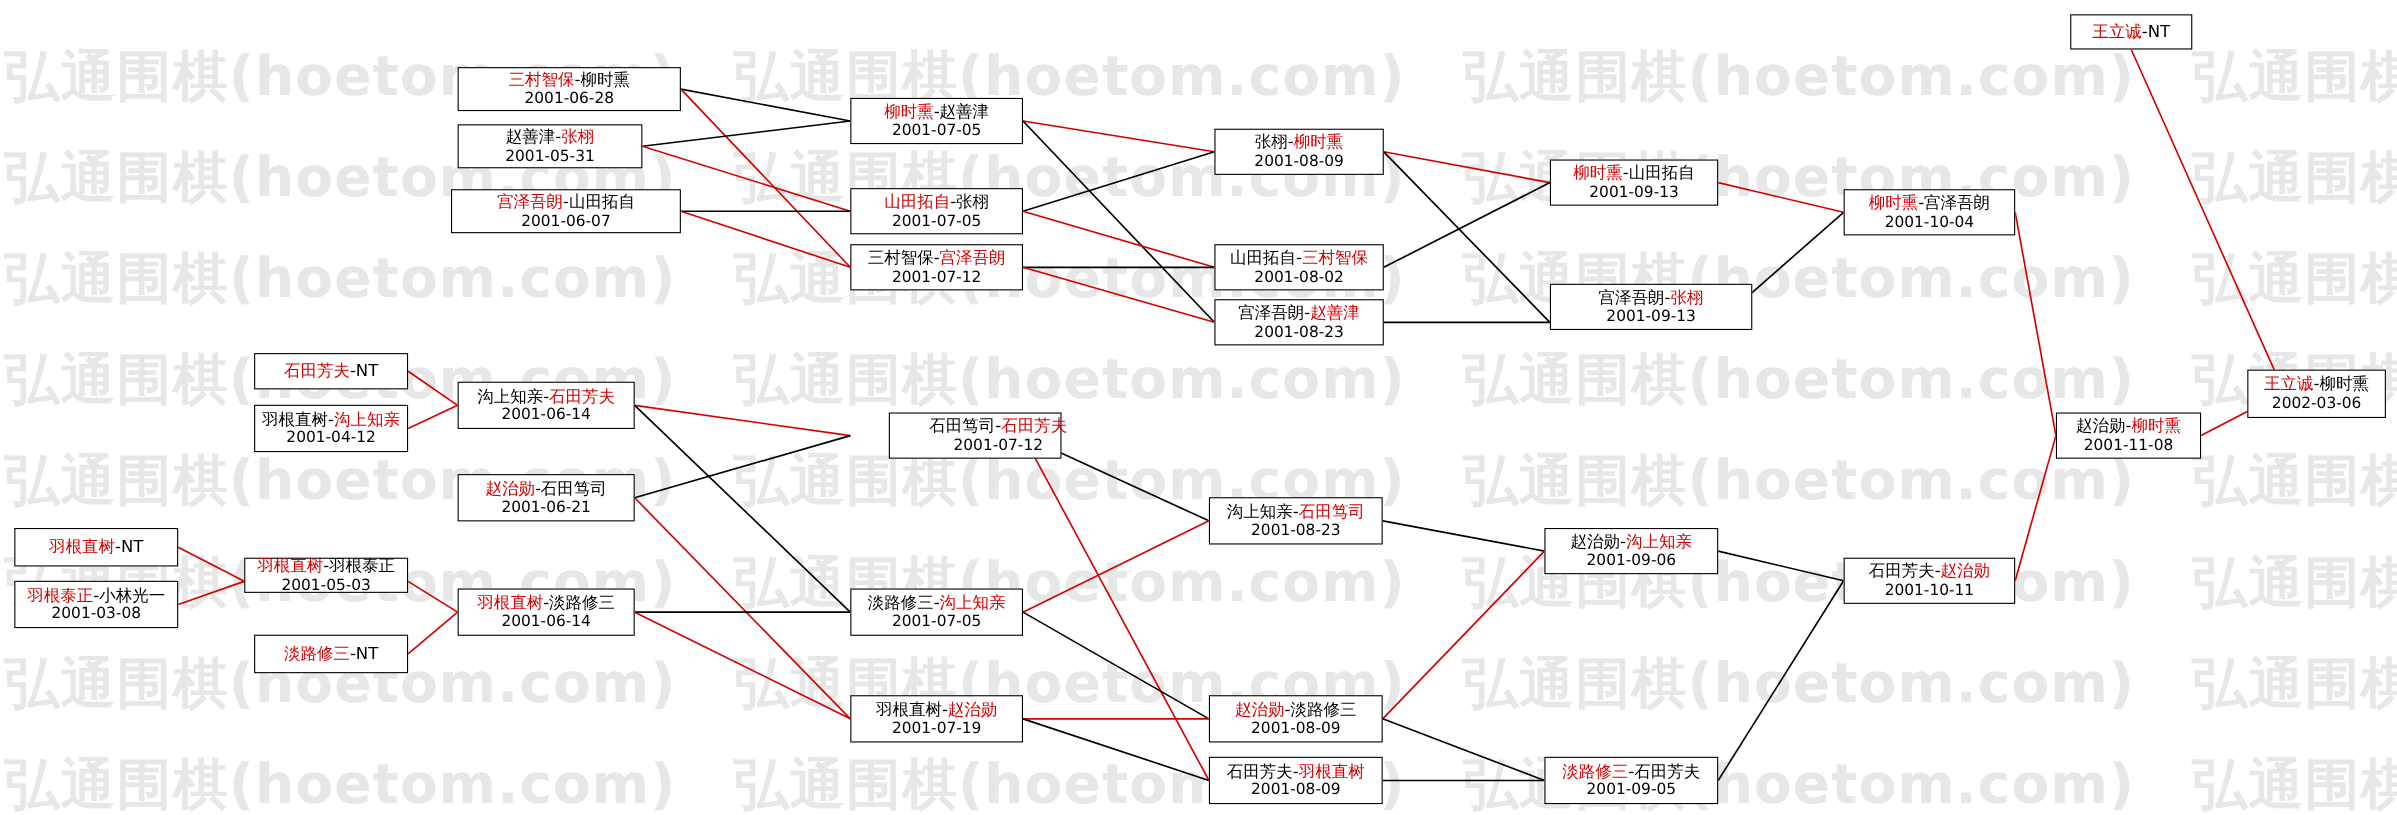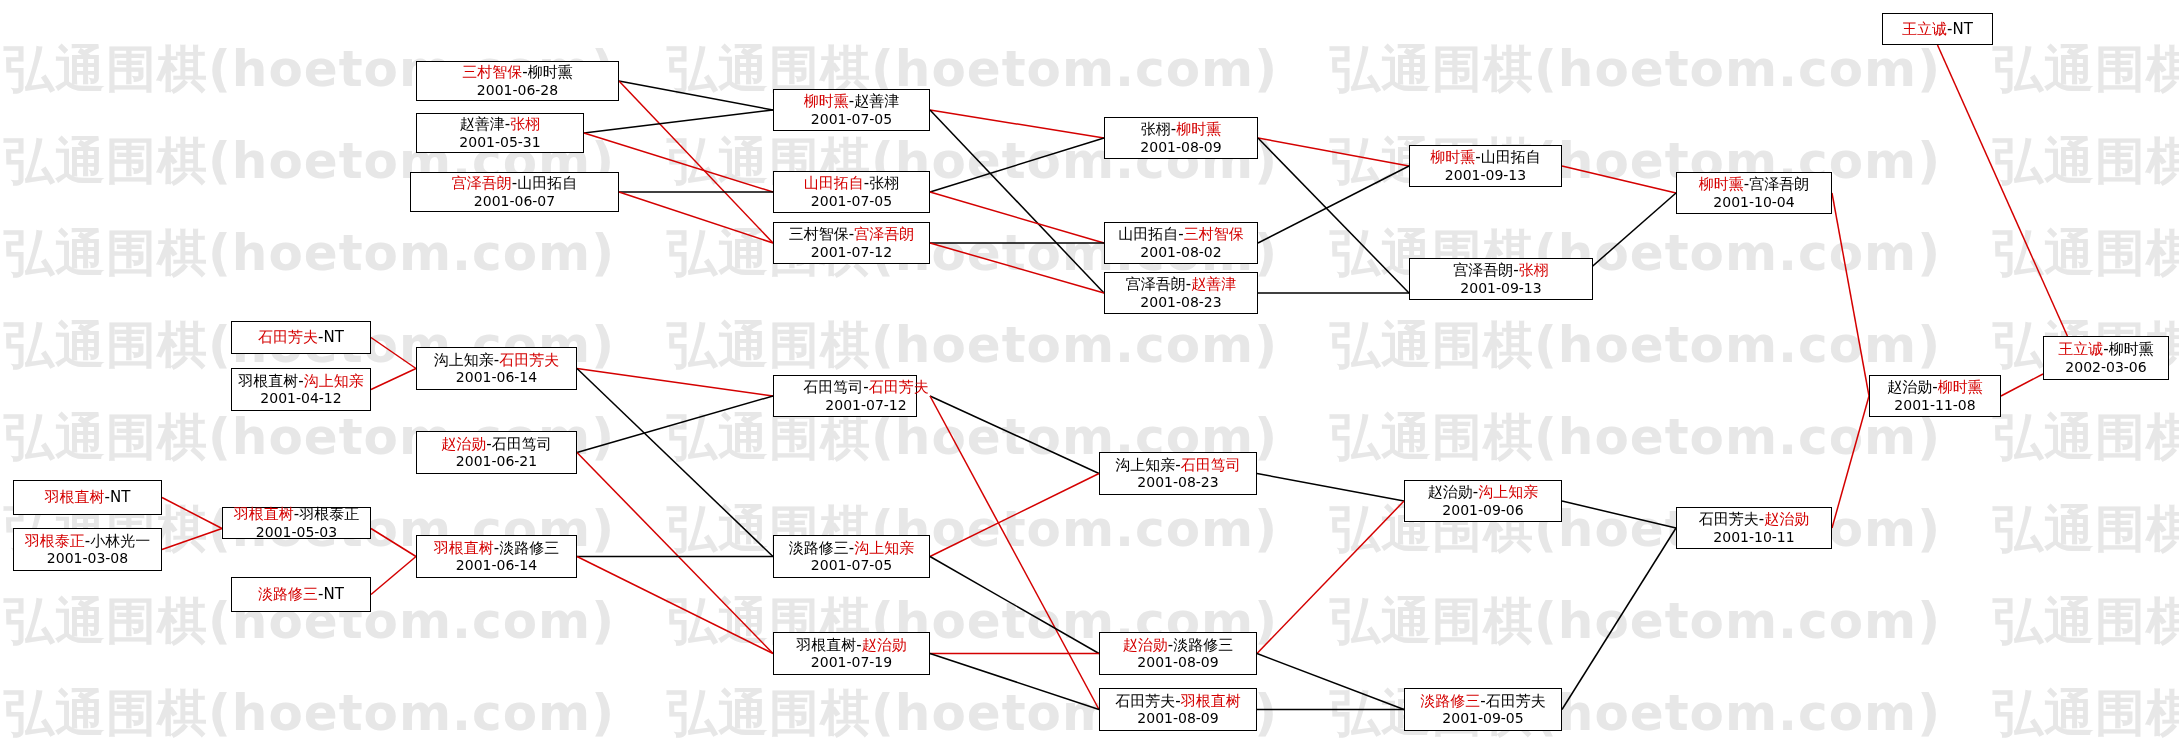--- a/index.html
+++ b/index.html
@@ -202,21 +202,21 @@
         <div class="date">2001-04-12</div>
       </div>
       <div class="match" style="left: 416px; top: 347px; width: 161px; height: 43px;">
         <div class="names"><span style="color: rgb(0, 0, 0);">沟上知亲</span><span style="color: rgb(0, 0, 0);">-</span><span style="color: rgb(212, 0, 0);">石田芳夫</span></div>
         <div class="date">2001-06-14</div>
       </div>
       <div class="match" style="left: 416px; top: 431px; width: 161px; height: 43px;">
         <div class="names"><span style="color: rgb(212, 0, 0);">赵治勋</span><span style="color: rgb(0, 0, 0);">-</span><span style="color: rgb(0, 0, 0);">石田笃司</span></div>
         <div class="date">2001-06-21</div>
       </div>
-      <div class="match" style="left: 773px; top: 375px; width: 144px; height: 42px; padding-left: 42px;">
+      <div class="match" style="left: 808px; top: 375px; width: 157px; height: 42px; padding-left: 42px;">
         <div class="names"><span style="color: rgb(0, 0, 0);">石田笃司</span><span style="color: rgb(0, 0, 0);">-</span><span style="color: rgb(212, 0, 0);">石田芳夫</span></div>
         <div class="date">2001-07-12</div>
       </div>
       <div class="match" style="left: 1099px; top: 452px; width: 158px; height: 43px;">
         <div class="names"><span style="color: rgb(0, 0, 0);">沟上知亲</span><span style="color: rgb(0, 0, 0);">-</span><span style="color: rgb(212, 0, 0);">石田笃司</span></div>
         <div class="date">2001-08-23</div>
       </div>
       <div class="match" style="left: 1404px; top: 480px; width: 158px; height: 42px;">
         <div class="names"><span style="color: rgb(0, 0, 0);">赵治勋</span><span style="color: rgb(0, 0, 0);">-</span><span style="color: rgb(212, 0, 0);">沟上知亲</span></div>
         <div class="date">2001-09-06</div>

